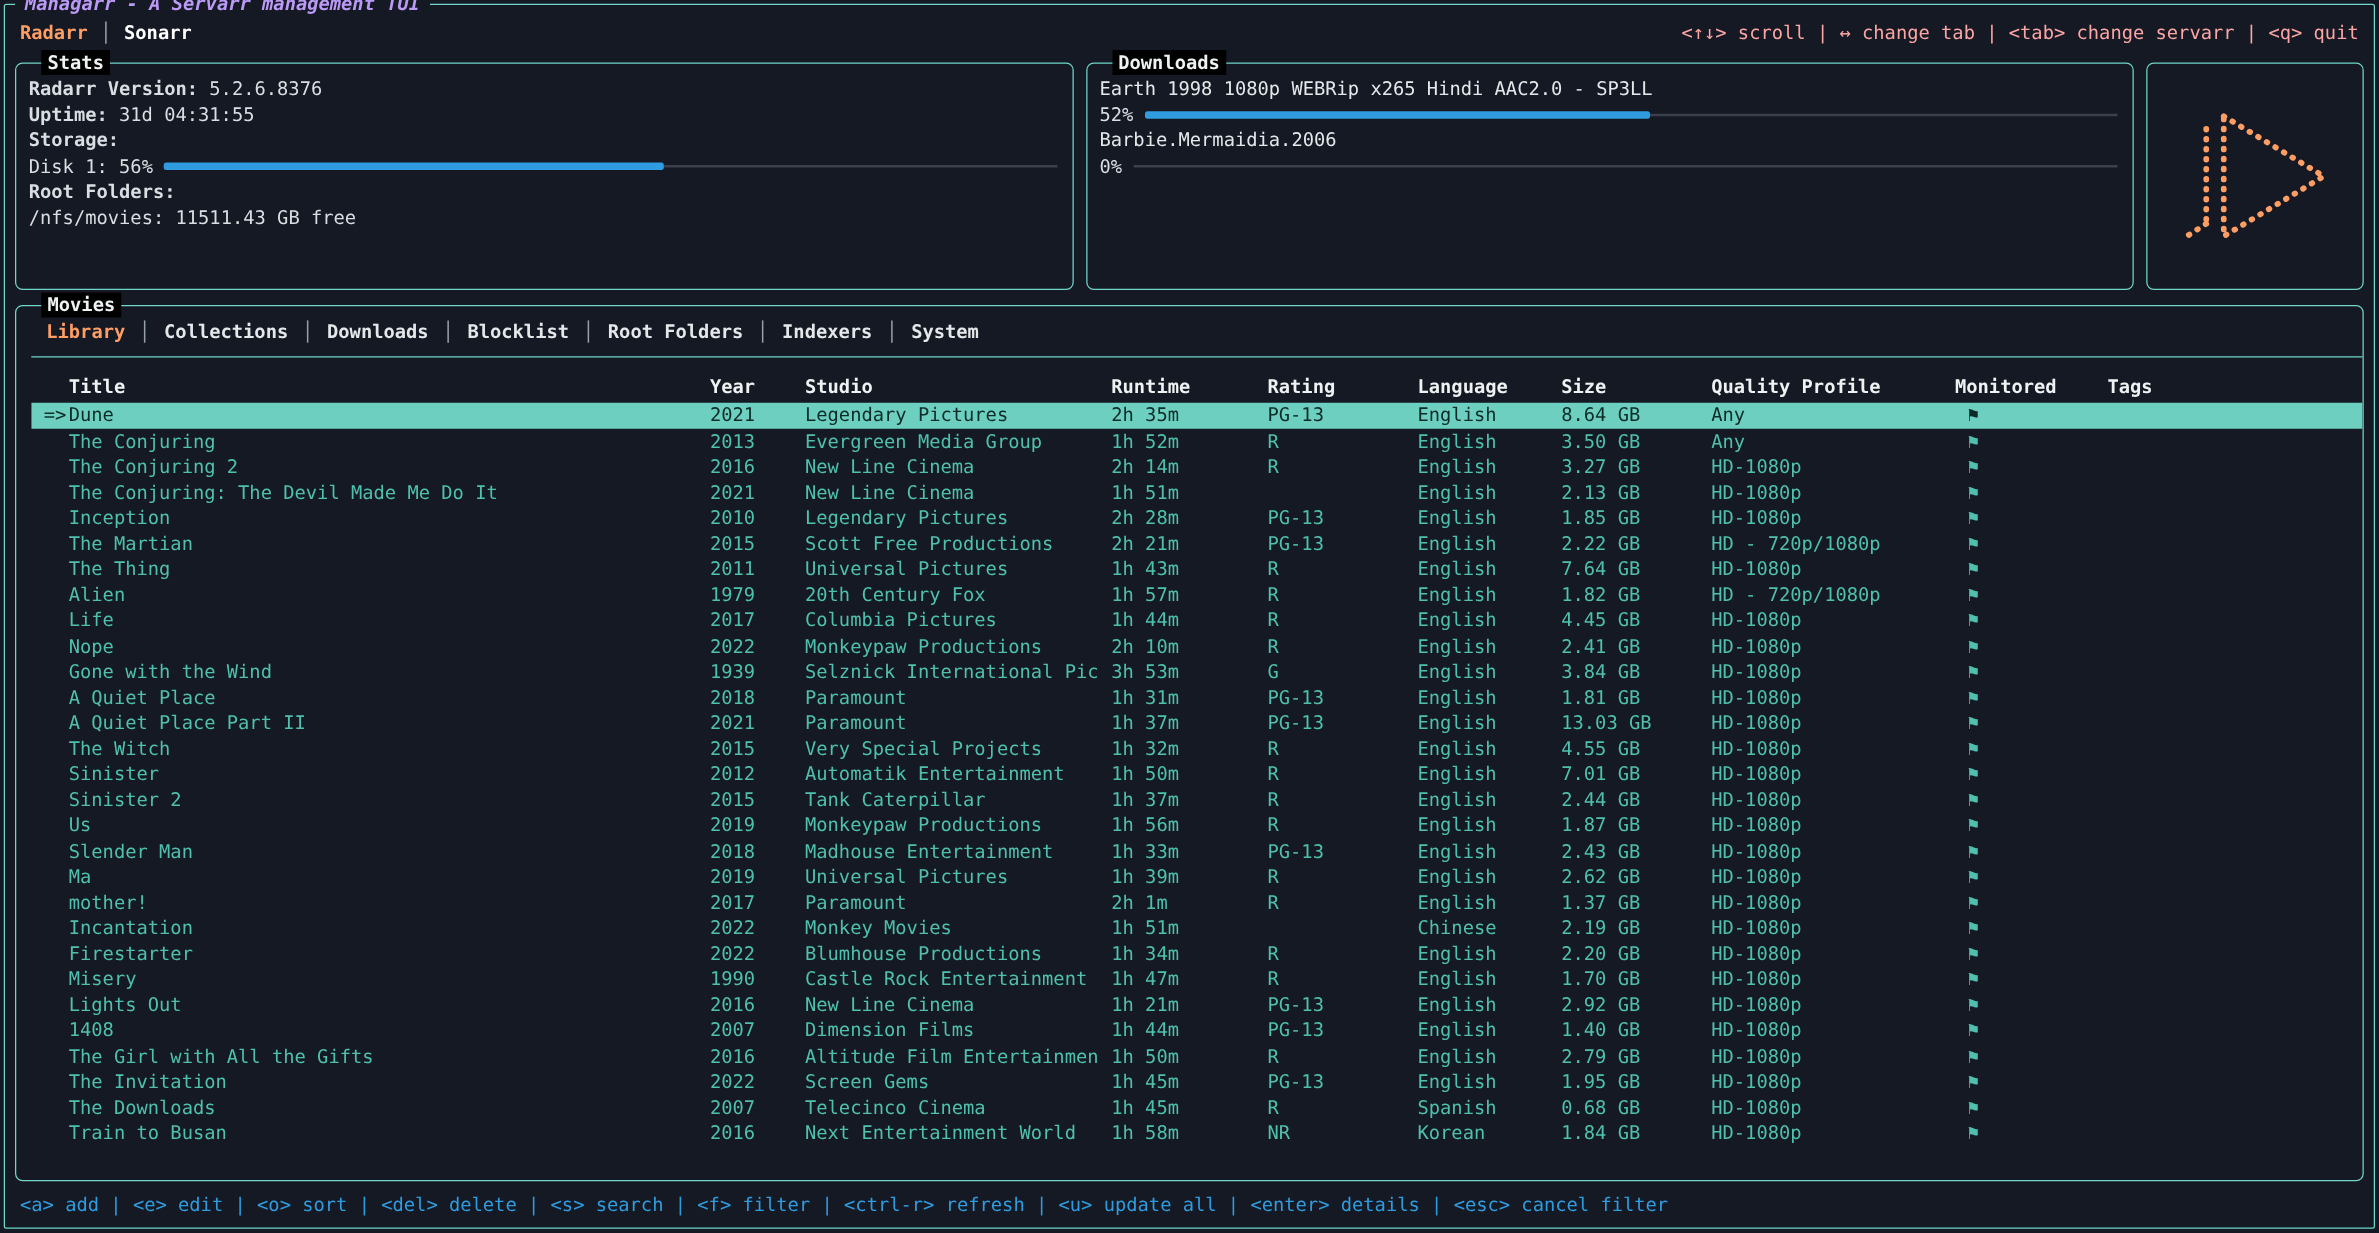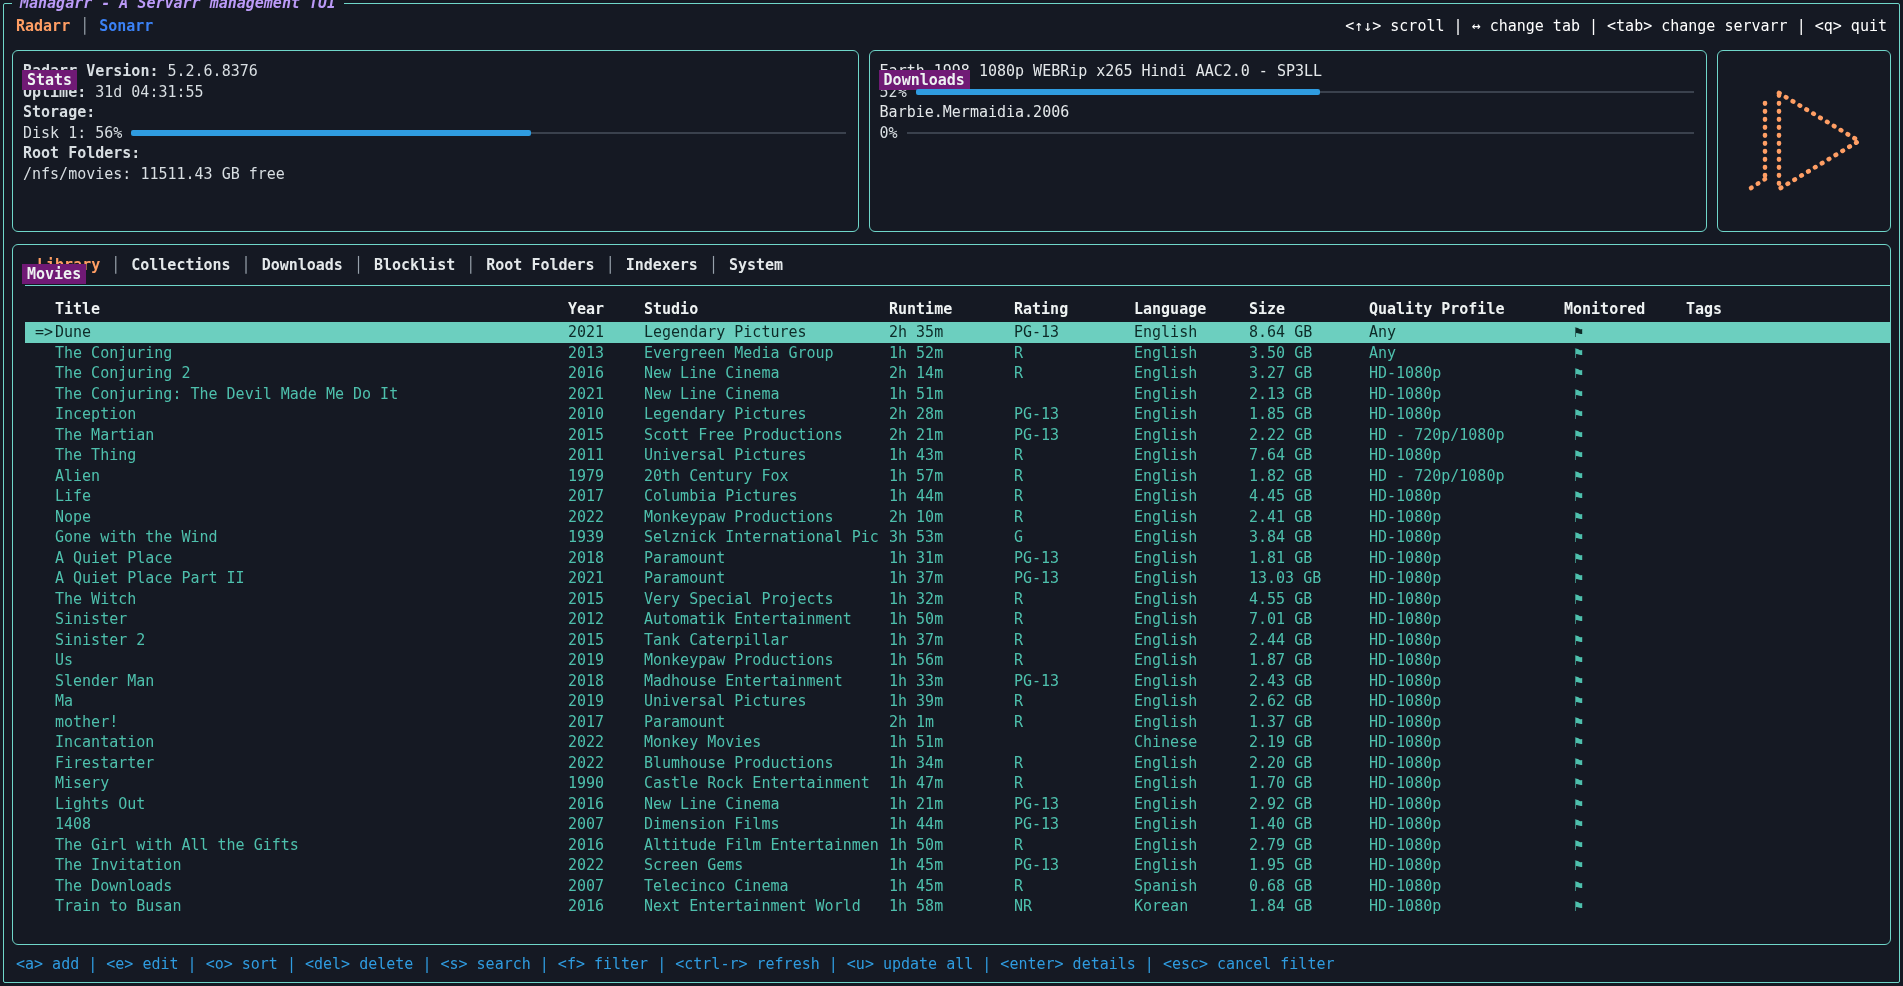--- a/index.html
+++ b/index.html
@@ -17,32 +17,32 @@
   }
   .app-title {
     position:absolute; top:-11px; left:8px;
     background:#151923; padding:0 8px;
     color:#bb9af7; font-style:italic; font-weight:bold;
     white-space:pre;
   }
   
   .topbar { display:flex; justify-content:space-between; align-items:flex-end; padding:0 4px 14px 4px; }
   .servarr-tabs { display:flex; align-items:center; }
-  .servarr-tab { font-weight:bold; color:#3b82f6; white-space:pre; }
+  .servarr-tab { font-weight:bold; color:#ffffff; white-space:pre; }
   .servarr-tab.active { color:#ff9e64; }
   .tab-sep { color:#97a1ab; padding:0 10px; }
   .tab-sep::before { content:"│"; }
-  .hints { color:#ffffff; white-space:pre; }
+  .hints { color:#fca5a5; white-space:pre; }
   
   .panels-row { display:flex; gap:10px; height:182px; margin-bottom:12px; }
   .panel { position:relative; border:1px solid #6fd6c9; border-radius:6px; background:#151923; }
   .panel-title {
-    position:absolute; top:-11px; left:9px;
-    background:#701a75; padding:0 5px;
-    font-weight:bold; color:#eef2f2; white-space:pre;margin-top:30px;
+    position:absolute; top:-11px; left:20px;
+    background:#000000; padding:0 5px;
+    font-weight:bold; color:#eef2f2; white-space:pre;
   }
   .stats-panel { flex:1.01; padding:10px 12px 8px 10px; }
   .downloads-panel { flex:1; padding:10px 12px 8px 10px; }
   .logo-panel { width:174px; display:flex; align-items:center; justify-content:center; }
   .stat-line { height:20.5px; display:flex; align-items:center; white-space:pre; }
   .stat-label { font-weight:bold; margin-right:9px; }
   .stat-label.nogap { margin-right:0; }
   .bar-line { height:20.5px; display:flex; align-items:center; }
   .pct { white-space:pre; margin-right:9px; }
   .bar { flex:1; position:relative; height:14px; }

